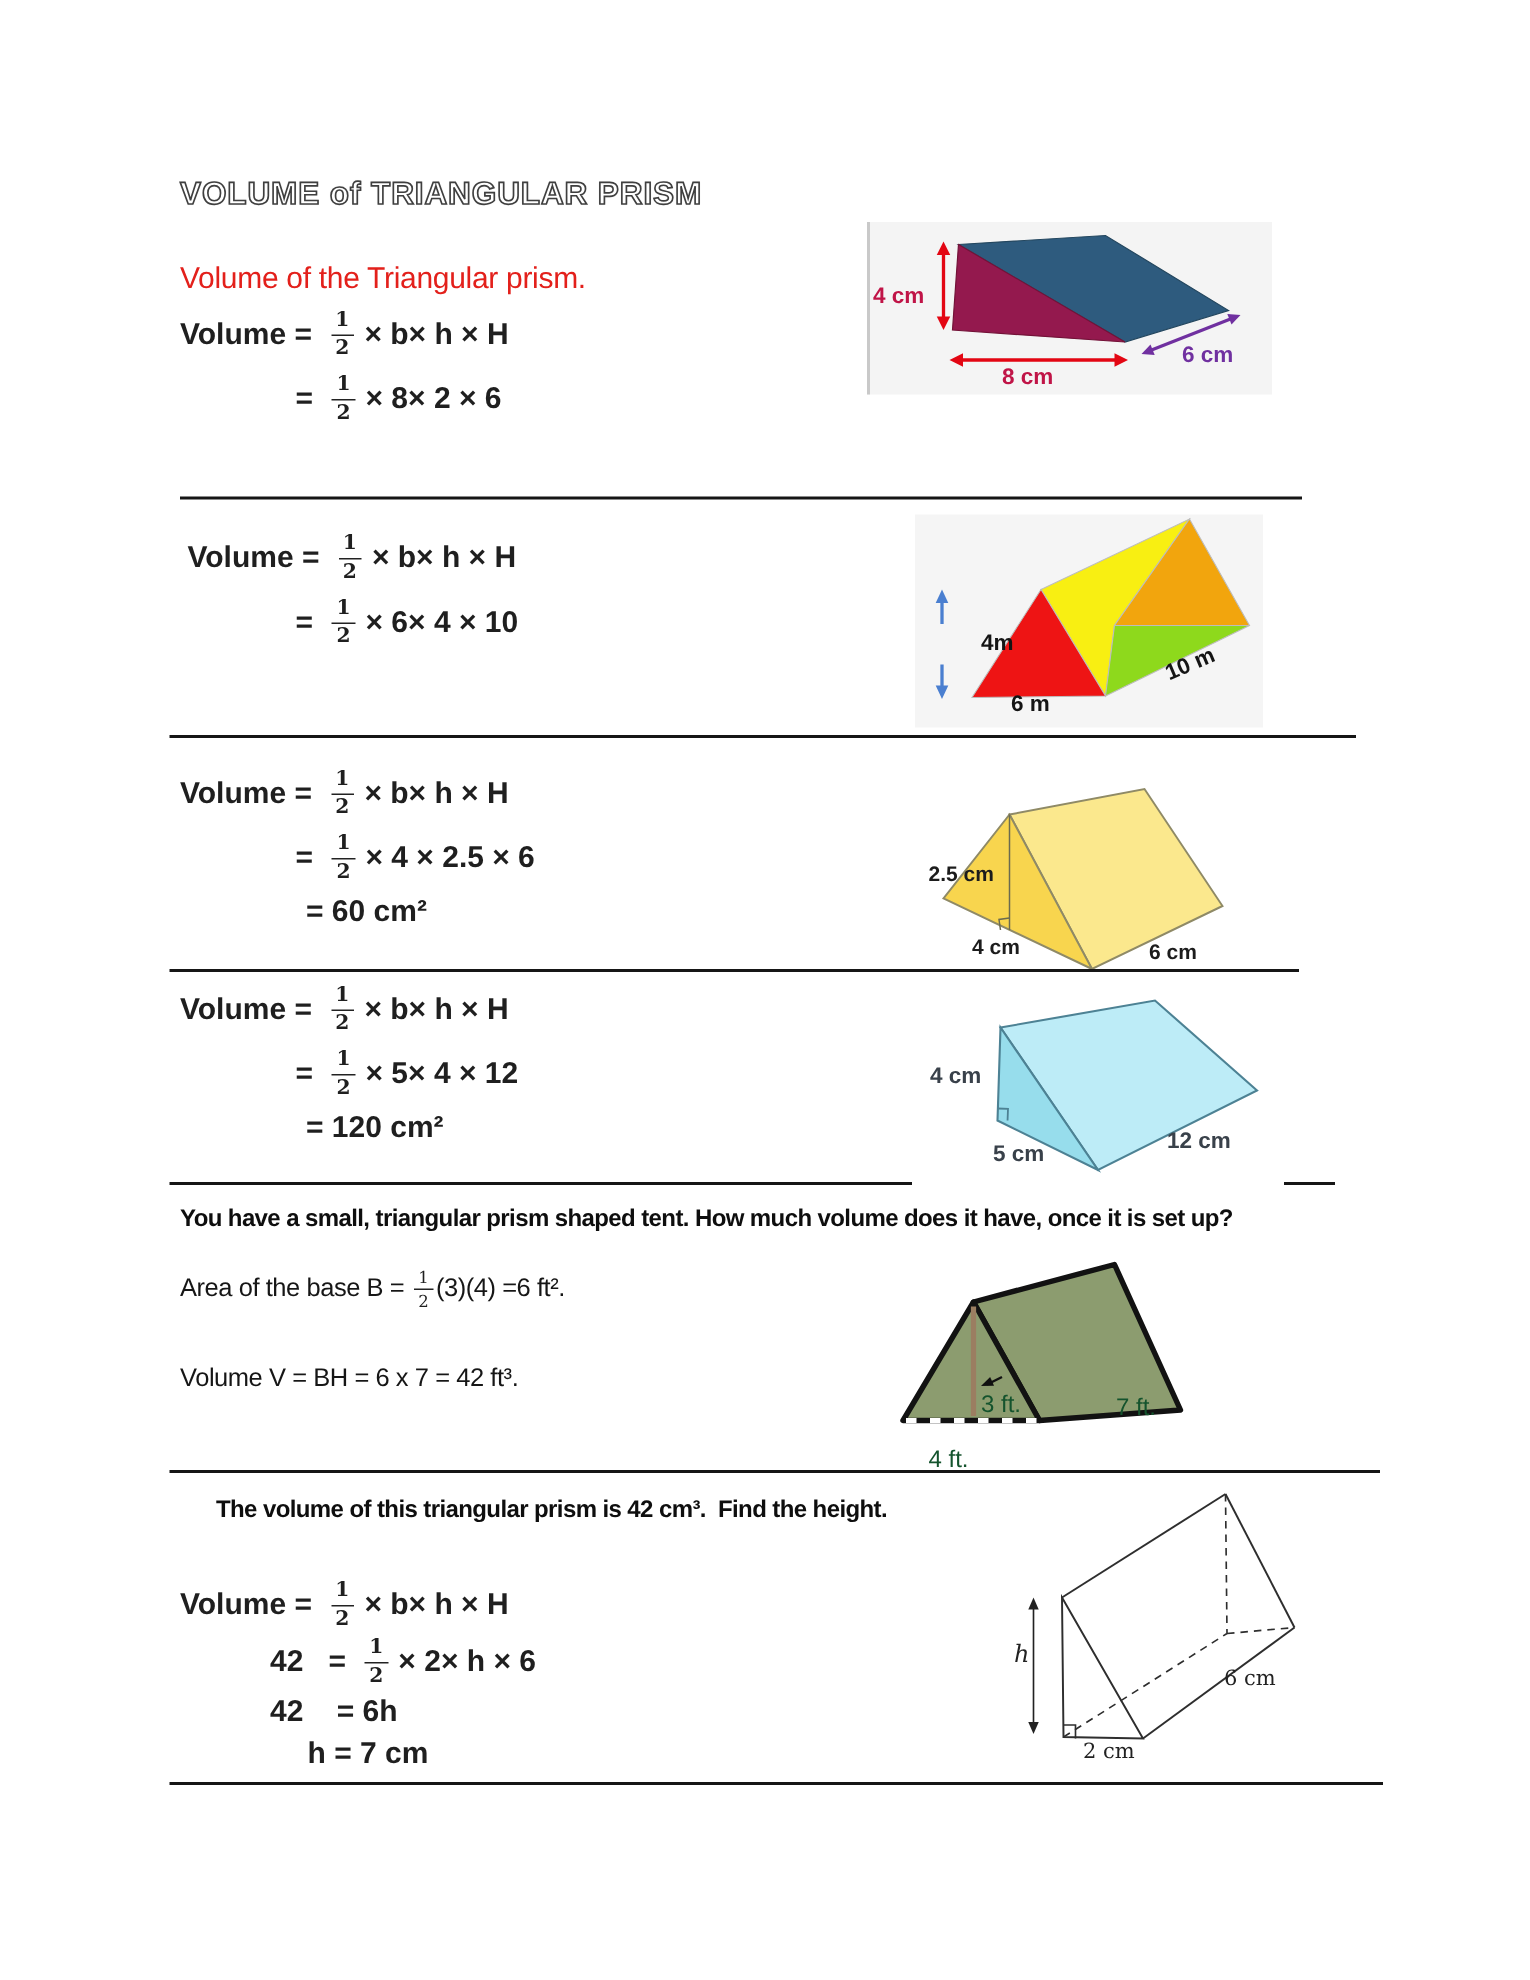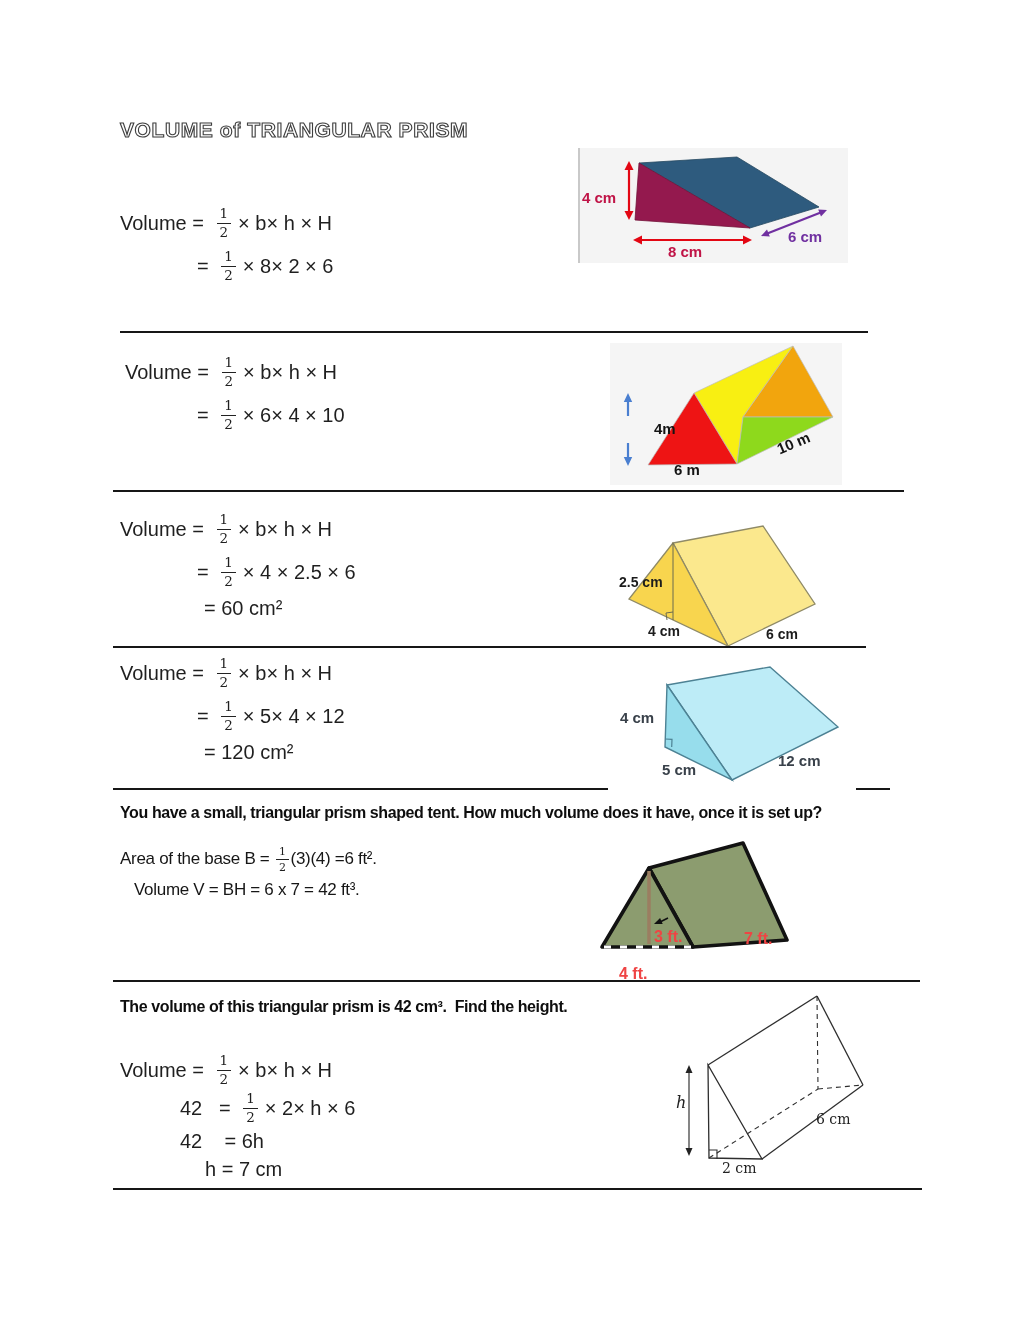--- a/index.html
+++ b/index.html
@@ -7,21 +7,21 @@
           font-family:"Liberation Sans", sans-serif; overflow:hidden; }
 
   .title { position:absolute; left:120px; top:118px;
            font-size:21px; font-weight:700; letter-spacing:0.6px;
            color:#ffffff; -webkit-text-stroke:1.1px #3f3f3f;
            text-shadow:0 0 1px #9a9a9a; }
 
   .heading-red { position:absolute; left:120px; top:175px;
                  font-size:20px; letter-spacing:-0.2px; color:#e3201b; }
 
-  .fblock { position:absolute; color:#1f1f1f; }
+  .fblock { position:absolute; color:#1f1f1f;font-weight:bold; }
   .frow  { display:flex; align-items:center; font-size:20px; height:44px; white-space:pre; }
   .frow.r2 { height:42px; }
   .frow.r3 { height:30px; }
 
   .frac { display:inline-flex; flex-direction:column; align-items:center;
           line-height:1; font-family:"DejaVu Serif", serif; font-size:13.5px;
           margin:0 7px; color:#1f1f1f; }
   .frac .num { padding:0 3px 2px; border-bottom:1.5px solid #222; }
   .frac .den { padding-top:2px; }
   .frac.small { font-size:11px; margin:0 2px; }
@@ -34,31 +34,32 @@
            font-size:17px; letter-spacing:-0.3px; color:#161616; white-space:pre; }
 
   .imgbox { position:absolute; }
   .imgbox svg { position:absolute; left:0; top:0; }
   .lbl { position:absolute; white-space:nowrap; line-height:1.1; }
   .lbl-crimson { color:#c01447; font-weight:700; font-size:15px; }
   .lbl-purple  { color:#7030a0; font-weight:700; font-size:15px; }
   .lbl-black   { color:#141414; font-weight:700; font-size:15px; }
   .lbl-book    { color:#1c1c1c; font-weight:600; font-size:14px; }
   .lbl-cyanfig { color:#39414a; font-weight:700; font-size:15px; }
-  .lbl-tent    { color:#ef4444; font-weight:700; font-size:16px; }
+  .lbl-tent    { color:#14532d; font-weight:400; font-size:16px; }
   .lbl-serif   { font-family:"DejaVu Serif", serif; font-size:14px; color:#222; font-weight:400; }
   .lbl-ital    { font-style:italic; font-size:16px; }
   .rot { transform:rotate(-23deg); transform-origin:left center; }
 </style>
 </head>
 <body>
 
 <div class="page">
 
   <div class="title">VOLUME of TRIANGULAR PRISM</div>
+  <div class="heading-red">Volume of the Triangular prism.</div>
 
   <div class="fblock" style="left:120px; top:201px;">
     <div class="frow">
       <span>Volume = </span>
       <span class="frac"><span class="num">1</span><span class="den">2</span></span>
       <span>× b× h × H</span>
     </div>
     <div class="frow r2">
       <span style="margin-left:77px">= </span>
       <span class="frac"><span class="num">1</span><span class="den">2</span></span>
@@ -189,41 +190,41 @@
   <div class="sep" style="left:856px; top:788px; width:34px;"></div>
 
   <div class="qbold" style="top:804px;">You have a small, triangular prism shaped tent. How much volume does it have, once it is set up?</div>
 
   <div class="pline" style="top:840px; height:38px;">
     <span>Area of the base B = </span>
     <span class="frac small"><span class="num">1</span><span class="den">2</span></span>
     <span>(3)(4) =6 ft².</span>
   </div>
 
-  <div class="pline" style="top:878px; height:24px;margin-left:14px;">
+  <div class="pline" style="top:907px; height:24px;">
     <span>Volume V = BH = 6 x 7 = 42 ft³.</span>
   </div>
 
   <div class="imgbox" style="left:588px; top:828px; width:265px; height:152px;">
     <svg viewBox="0 0 265 152" width="265" height="152">
       <polygon points="61,40 155,15 199,112 105,119" fill="#8c9c6f" stroke="#121212" stroke-width="3.6" stroke-linejoin="round"></polygon>
       <polygon points="61,40 14,119 105,119" fill="#8c9c6f" stroke="#121212" stroke-width="3.6" stroke-linejoin="round"></polygon>
       <line x1="16" y1="119" x2="103" y2="119" stroke="#ffffff" stroke-width="3.2" stroke-dasharray="7,9"></line>
       <line x1="61" y1="43" x2="61" y2="116" stroke="#9b7e61" stroke-width="3.5"></line>
       <line x1="80" y1="90" x2="70" y2="95" stroke="#111" stroke-width="1.6"></line>
       <polygon points="66,96 72.1,90 74.7,95.9" fill="#111"></polygon>
     </svg>
     <span class="lbl lbl-tent" style="left:66px; top:100px;">3 ft.</span>
     <span class="lbl lbl-tent" style="left:31px; top:126px;margin-top:11px;">4 ft.</span>
     <span class="lbl lbl-tent" style="left:156px; top:102px;">7 ft.</span>
   </div>
 
   <div class="sep" style="left:113px; top:980px; width:807px;"></div>
 
-  <div class="qbold" style="top:998px;">The volume of this triangular prism is 42 cm³.  Find the height.</div>
+  <div class="qbold" style="top:998px;margin-left:24px;">The volume of this triangular prism is 42 cm³.  Find the height.</div>
 
   <div class="fblock" style="left:120px; top:1051px;">
     <div class="frow" style="height:38px;">
       <span>Volume = </span>
       <span class="frac"><span class="num">1</span><span class="den">2</span></span>
       <span>× b× h × H</span>
     </div>
     <div class="frow" style="height:38px;">
       <span style="margin-left:60px">42   </span>
       <span>= </span>

